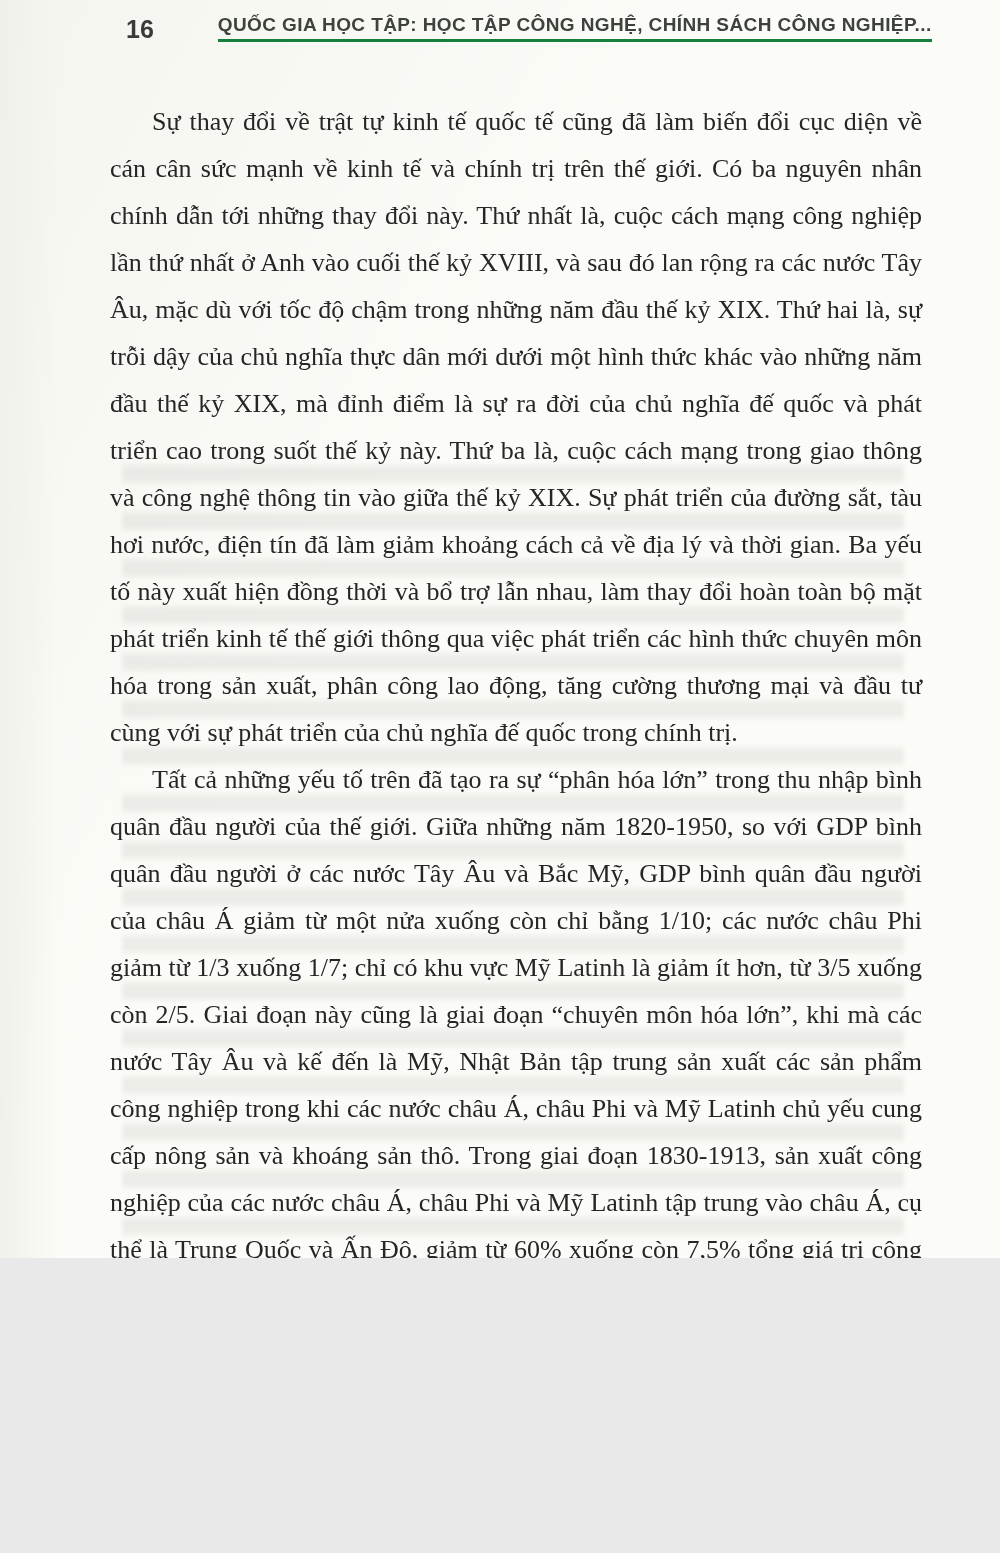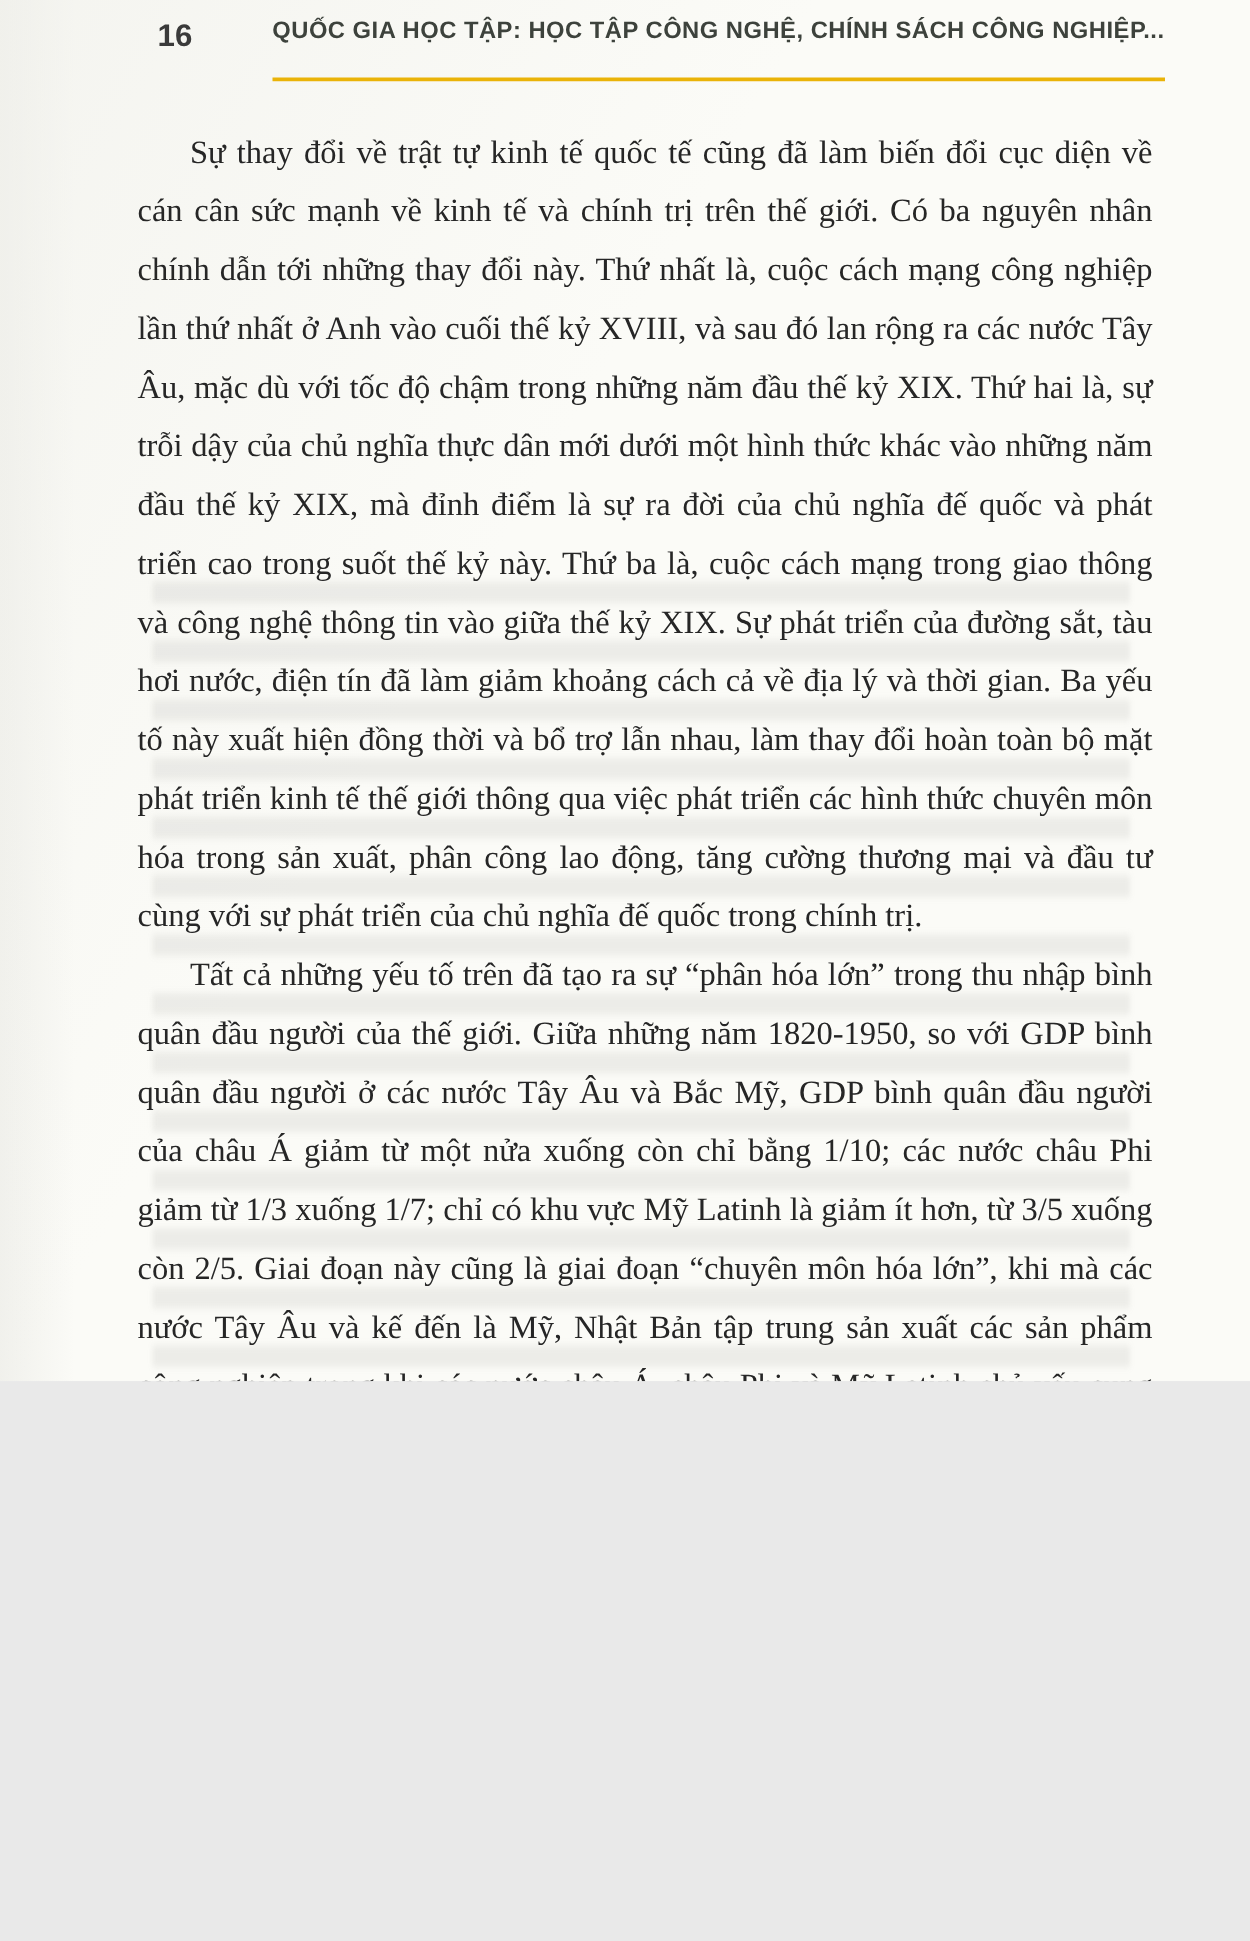--- a/index.html
+++ b/index.html
@@ -1,19 +1,19 @@
 <!DOCTYPE html>
 <html><head>
 <meta charset="utf-8">
 <style>
   html, body { margin: 0; padding: 0; background: #e9e9e9; }
   .page {
     position: relative;
     width: 1000px;
-    height: 1105px;
+    height: 1258px;
     margin: 0 auto;
     background: #fbfbf7;
     font-family: "Liberation Serif", serif;
     color: #262626;
     overflow: hidden;
     box-sizing: border-box;
   }
   
   .page::before {
     content: "";
@@ -36,22 +36,22 @@
   .page-number {
     font-family: "Liberation Sans", sans-serif;
     font-weight: bold;
     font-size: 25px;
     color: #3a3a3a;
     margin-left: 16px;
     line-height: 1.2;
   }
   .header-title-wrap {
     margin-left: 64px;
-    padding-bottom: 25px;
-    border-bottom: 3px solid #eab308;
+    padding-bottom: 2px;
+    border-bottom: 3px solid #15803d;
   }
   .header-title {
     font-family: "Liberation Sans", sans-serif;
     font-weight: bold;
     font-size: 19px;
     letter-spacing: 0.4px;
     color: #3d423c;
     line-height: 1.2;
     white-space: nowrap;
   }

